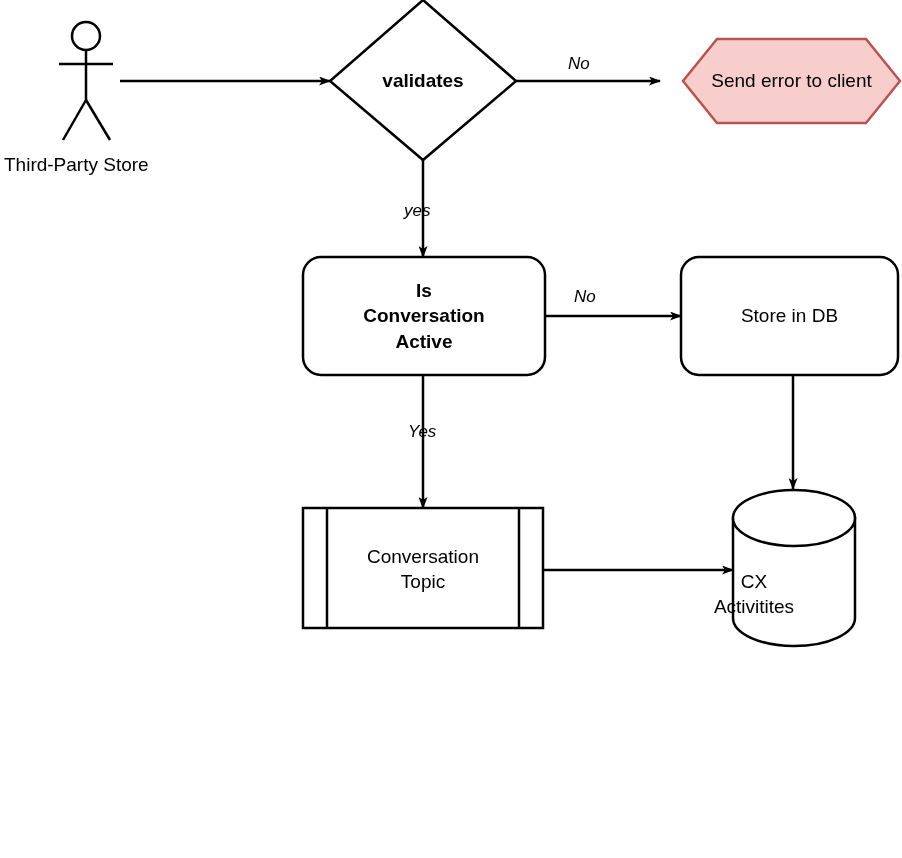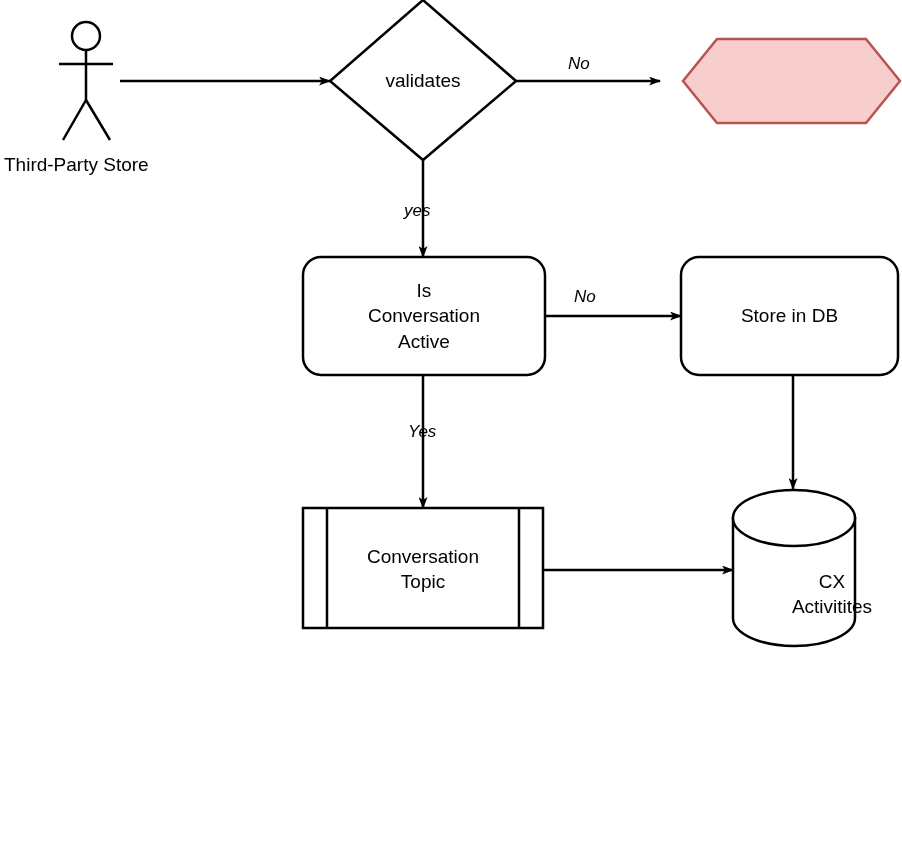--- a/index.html
+++ b/index.html
@@ -108,36 +108,37 @@
     <line x1="543" y1="570" x2="733" y2="570" stroke="#000000" stroke-width="2.5" marker-end="url(#arrowhead)"></line>
 
     <g>
       <path d="M733,518 L733,618 A61,28 0 0 0 855,618 L855,518 Z" fill="#ffffff" stroke="#000000" stroke-width="2.5"></path>
       <ellipse cx="794" cy="518" rx="61" ry="28" fill="#ffffff" stroke="#000000" stroke-width="2.5"></ellipse>
     </g>
   </svg>
 
   <div class="actor-label" style="left:4px; top:155px;">Third-Party Store</div>
 
-  <div class="node-label" style="left:330px; top:63px; width:186px; height:36px;">validates</div>
+  <div class="node-label" style="left:330px; top:63px; width:186px; height:36px;font-weight:bold;">validates</div>
 
   <div class="edge-label" style="left:568px; top:55px;">No</div>
 
+  <div class="node-label" style="left:683px; top:63px; width:217px; height:36px;">Send error to client</div>
 
   <div class="edge-label" style="left:404px; top:202px;">yes</div>
 
-  <div class="node-label" style="left:303px; top:278px; width:242px; height:76px;">Is
+  <div class="node-label" style="left:303px; top:278px; width:242px; height:76px;font-weight:bold;">Is
 Conversation
 Active</div>
 
   <div class="edge-label" style="left:574px; top:288px;">No</div>
 
   <div class="node-label" style="left:681px; top:302px; width:217px; height:28px;">Store in DB</div>
 
   <div class="edge-label" style="left:408px; top:423px;">Yes</div>
 
   <div class="node-label" style="left:327px; top:543px; width:192px; height:52px;">Conversation
 Topic</div>
 
-  <div class="node-label" style="left:764px; top:568px; width:136px; height:52px;">CX
+  <div class="node-label" style="left:686px; top:568px; width:136px; height:52px;">CX
 Activitites</div>
 
 </div>
 
 </body></html>

